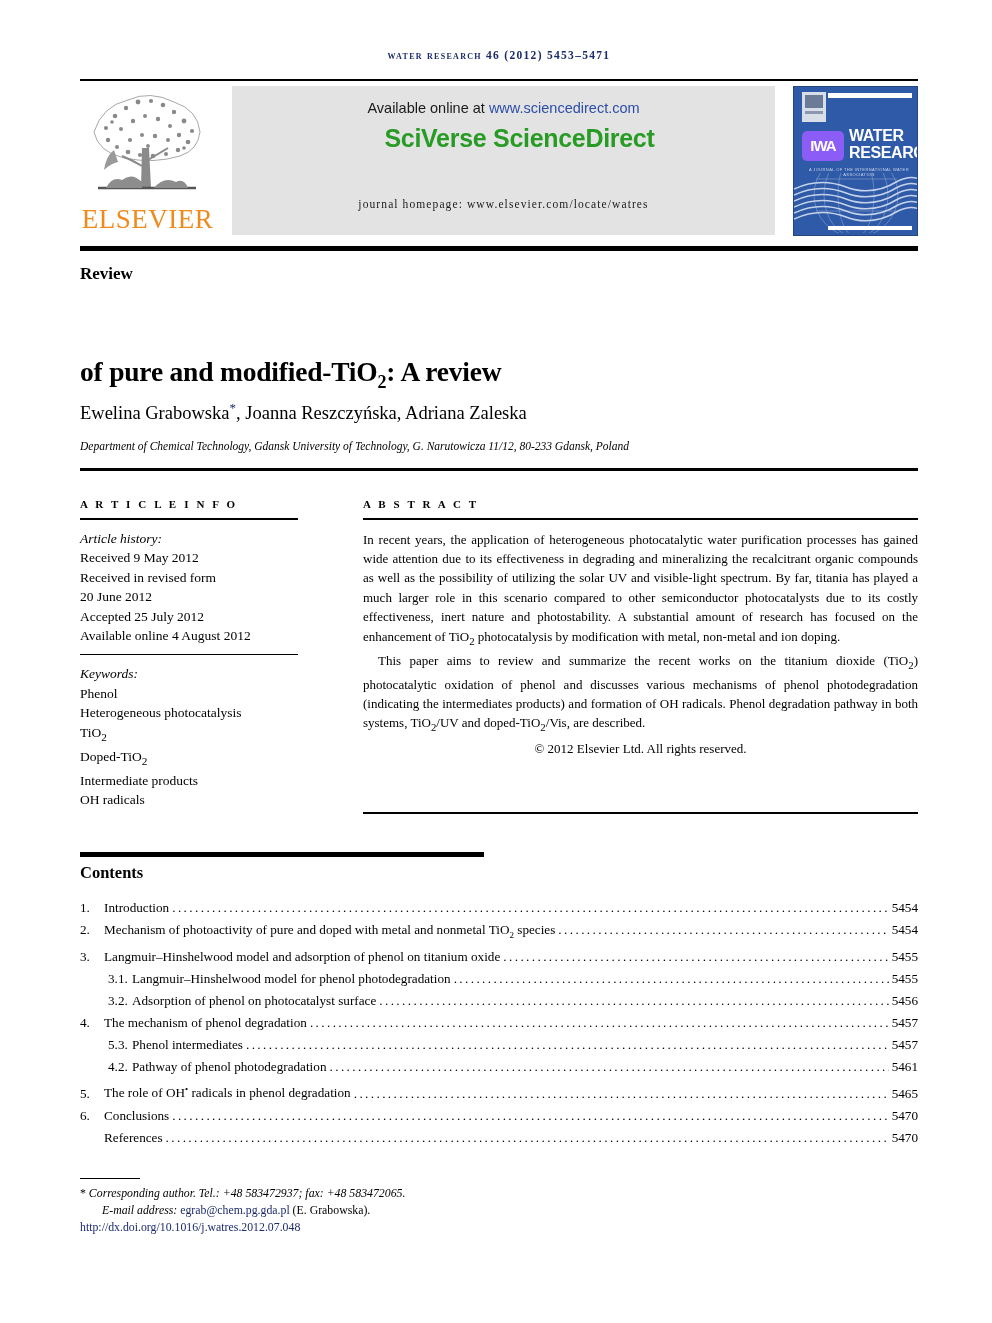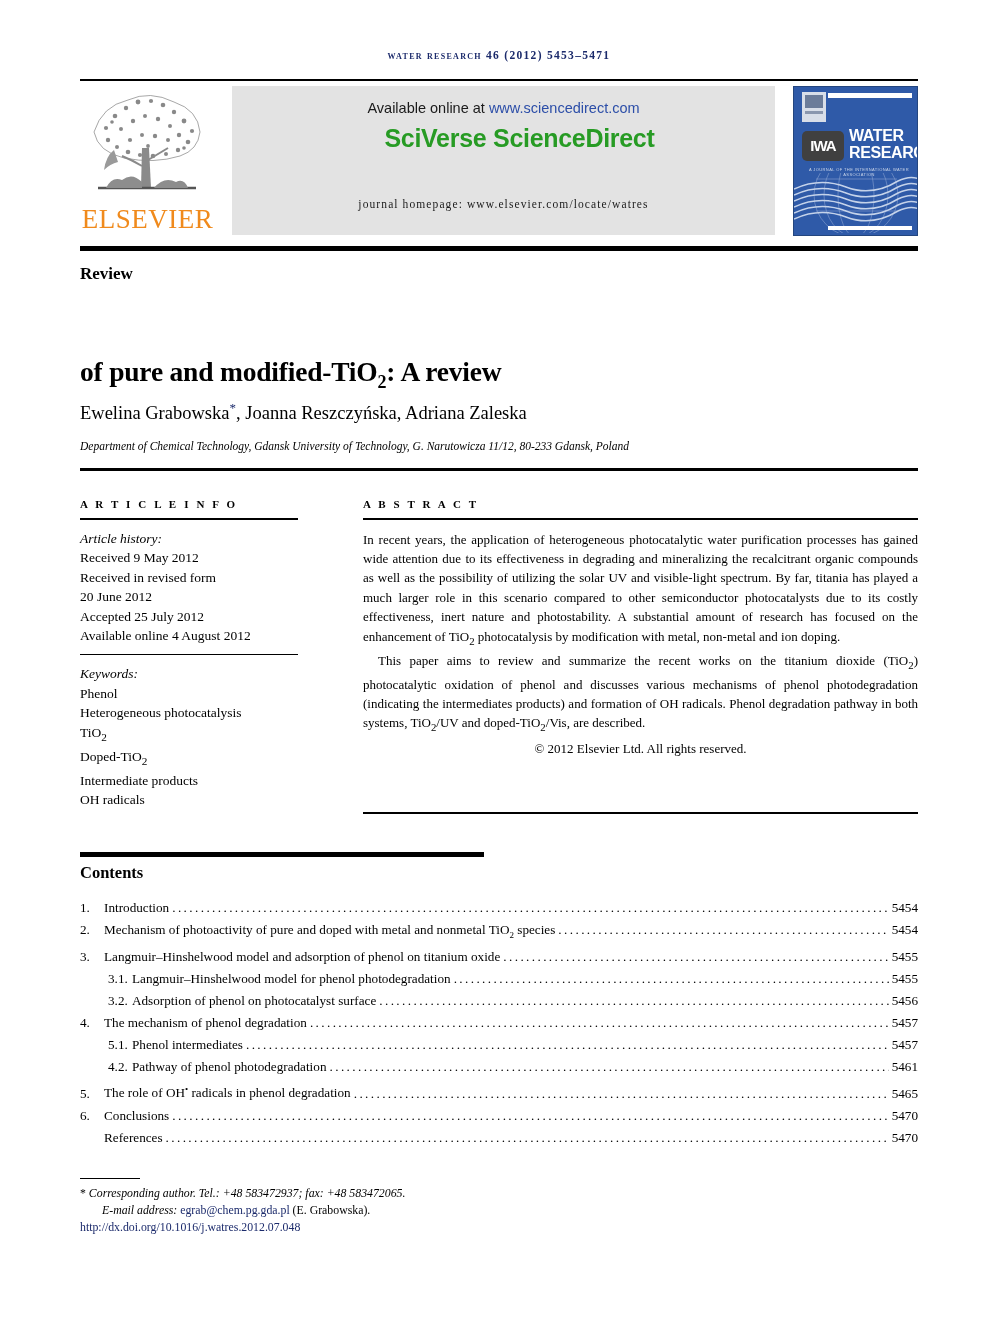--- a/index.html
+++ b/index.html
@@ -114,21 +114,21 @@
     border: 1px solid #24467f;
     box-sizing: border-box;
     overflow: hidden;
   }
   .cover .topbar { position:absolute; left:34px; top:6px; width:84px; height:5px; background:#ffffff; }
   .cover .stamp  { position:absolute; left:8px; top:5px; width:24px; height:30px; background:#d8dee8; }
   .cover .stamp i { position:absolute; left:3px; top:3px; width:18px; height:13px; background:#6b7c99; display:block; }
   .cover .stamp u { position:absolute; left:3px; top:19px; width:18px; height:3px; background:#8a97ae; display:block; }
   .cover .iwa {
     position:absolute; left:8px; top:44px; width:42px; height:30px;
-    background:#404040; border-radius:5px;
+    background:#8b5cf6; border-radius:5px;
     color:#ffffff; font-family:"Liberation Sans",sans-serif; font-weight:bold;
     font-size:15px; line-height:30px; text-align:center; letter-spacing:-1px;
   }
   .cover .wr {
     position:absolute; left:55px; top:40px; width:66px;
     color:#ffffff; font-family:"Liberation Sans",sans-serif; font-weight:bold;
     font-size:16px; line-height:17px; letter-spacing:-0.4px;
   }
   .cover .sub {
     position:absolute; left:10px; top:80px; width:110px;
@@ -421,21 +421,21 @@
 
     <div class="row">
       <span class="num">4.</span>
       <span class="lbl">The mechanism of phenol degradation</span>
       <span class="dots">...........................................................................................................................................................</span>
       <span class="pg">5457</span>
     </div>
 
     <div class="row">
       <span class="pad"></span>
-      <span class="num sub">5.1.</span>
+      <span class="num sub">5.3.</span>
       <span class="lbl">Phenol intermediates</span>
       <span class="dots">...........................................................................................................................................................</span>
       <span class="pg">5457</span>
     </div>
 
     <div class="row">
       <span class="pad"></span>
       <span class="num sub">4.2.</span>
       <span class="lbl">Pathway of phenol photodegradation</span>
       <span class="dots">...........................................................................................................................................................</span>

